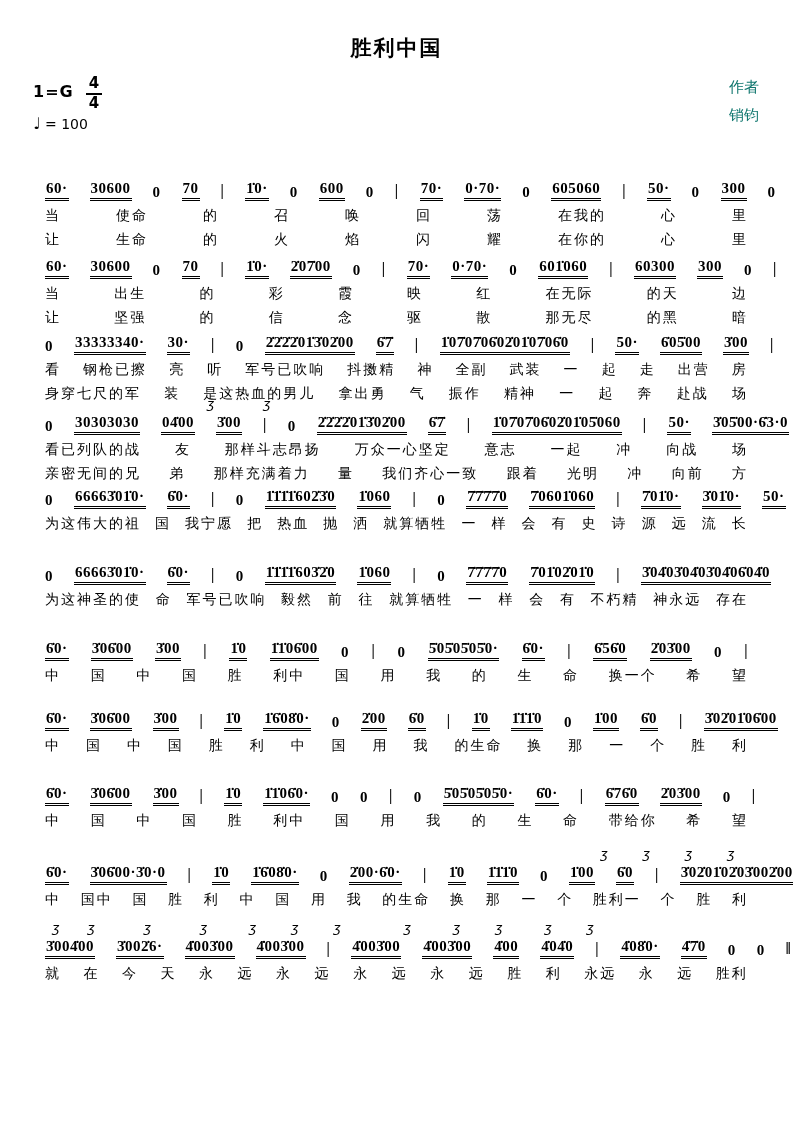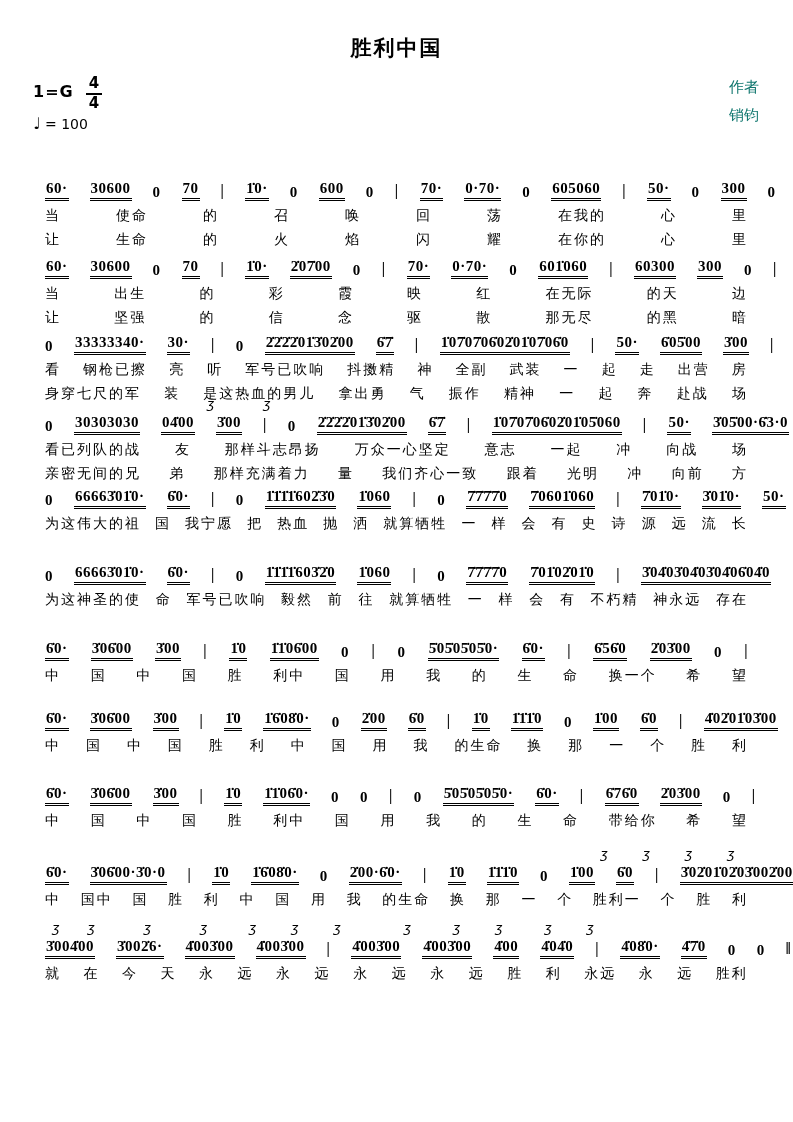--- a/index.html
+++ b/index.html
@@ -374,21 +374,21 @@
           <span>0</span>
           <span class="beamed">2̇00</span>
           <span class="beamed">6̇0</span>
           <span class="bar">|</span>
           <span class="beamed">1̇0</span>
           <span class="beamed">1̇1̇1̇0</span>
           <span>0</span>
           <span class="beamed">1̇00</span>
           <span class="beamed">6̇0</span>
           <span class="bar">|</span>
-          <span class="beamed">4̇02̇01̇03̇00</span>
+          <span class="beamed">3̇02̇01̇06̇00</span>
           <span>0</span>
           <span class="bar">|</span>
         </div>
         <div class="lyrics-row">
           <span>中</span>
           <span>国</span>
           <span>中</span>
           <span>国</span>
           <span>胜</span>
           <span>利</span>

